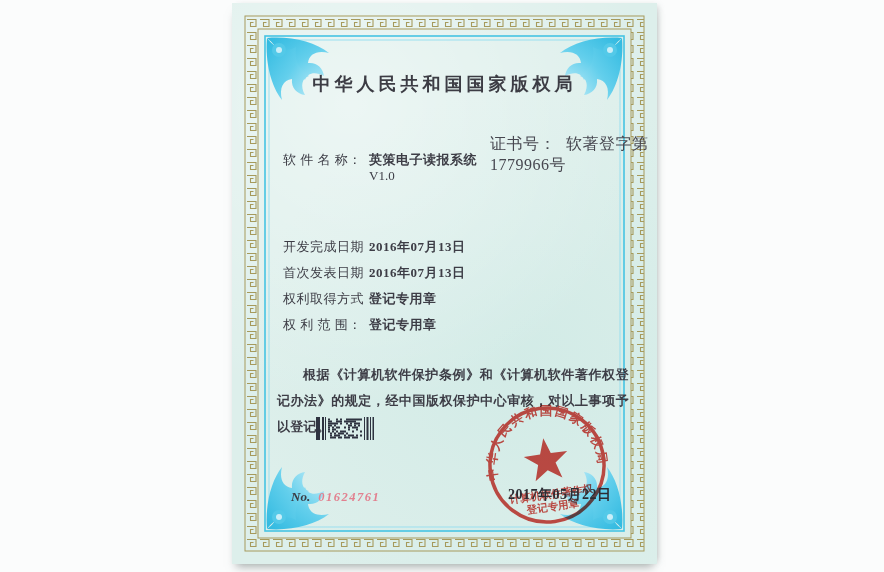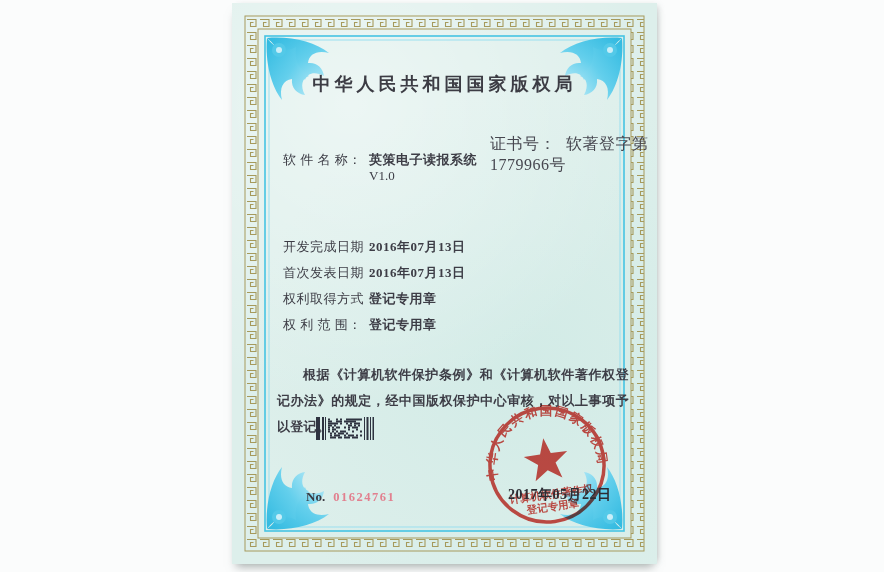--- a/index.html
+++ b/index.html
@@ -41,21 +41,21 @@
   .statement{
     left:45px;top:359px;width:352px;
     font-size:13px;line-height:26px;color:#3d3d46;
     text-indent:26px;font-weight:bold;letter-spacing:.3px;text-align:justify;
   }
   .barcode{left:84px;top:414px;width:62px;height:23px;}
   .seal{left:251px;top:398px;width:128px;height:128px;mix-blend-mode:multiply;opacity:.93;}
   .issue-date{
     left:249px;top:483px;font-size:14px;font-weight:bold;color:#2c2c33;letter-spacing:.5px;z-index:5;margin-left:27px;
   }
-  .serial{left:74px;top:486px;font-size:13px;color:#3a3a42;z-index:5;}
+  .serial{left:59px;top:486px;font-size:13px;color:#3a3a42;z-index:5;font-style:italic;}
   .serial .no{font-weight:bold;margin-right:8px;}
   .serial .num{color:#e2808f;font-size:12.5px;letter-spacing:1.5px;font-weight:bold;}
 </style>
 </head>
 <body>
 
 <div class="stage">
   <div class="paper">
 
     <svg class="deco" viewBox="0 0 425 561">

